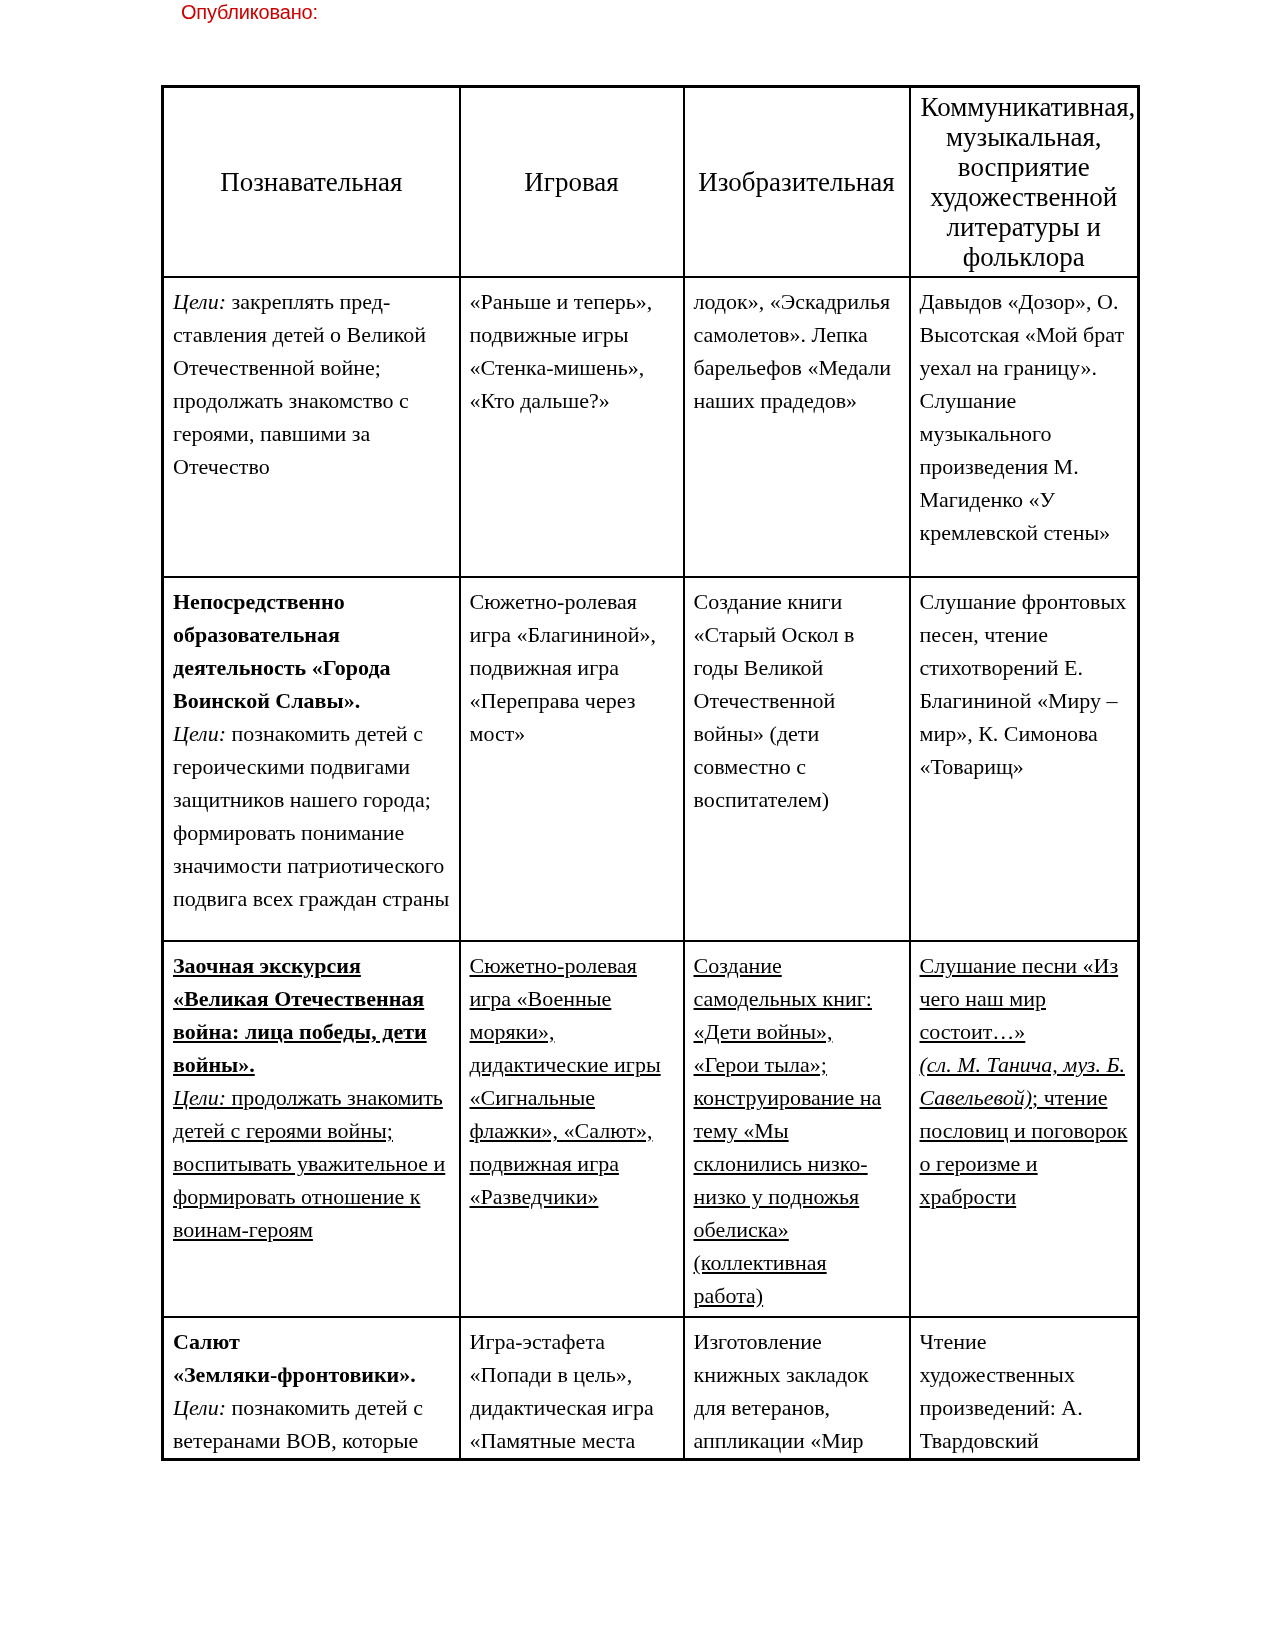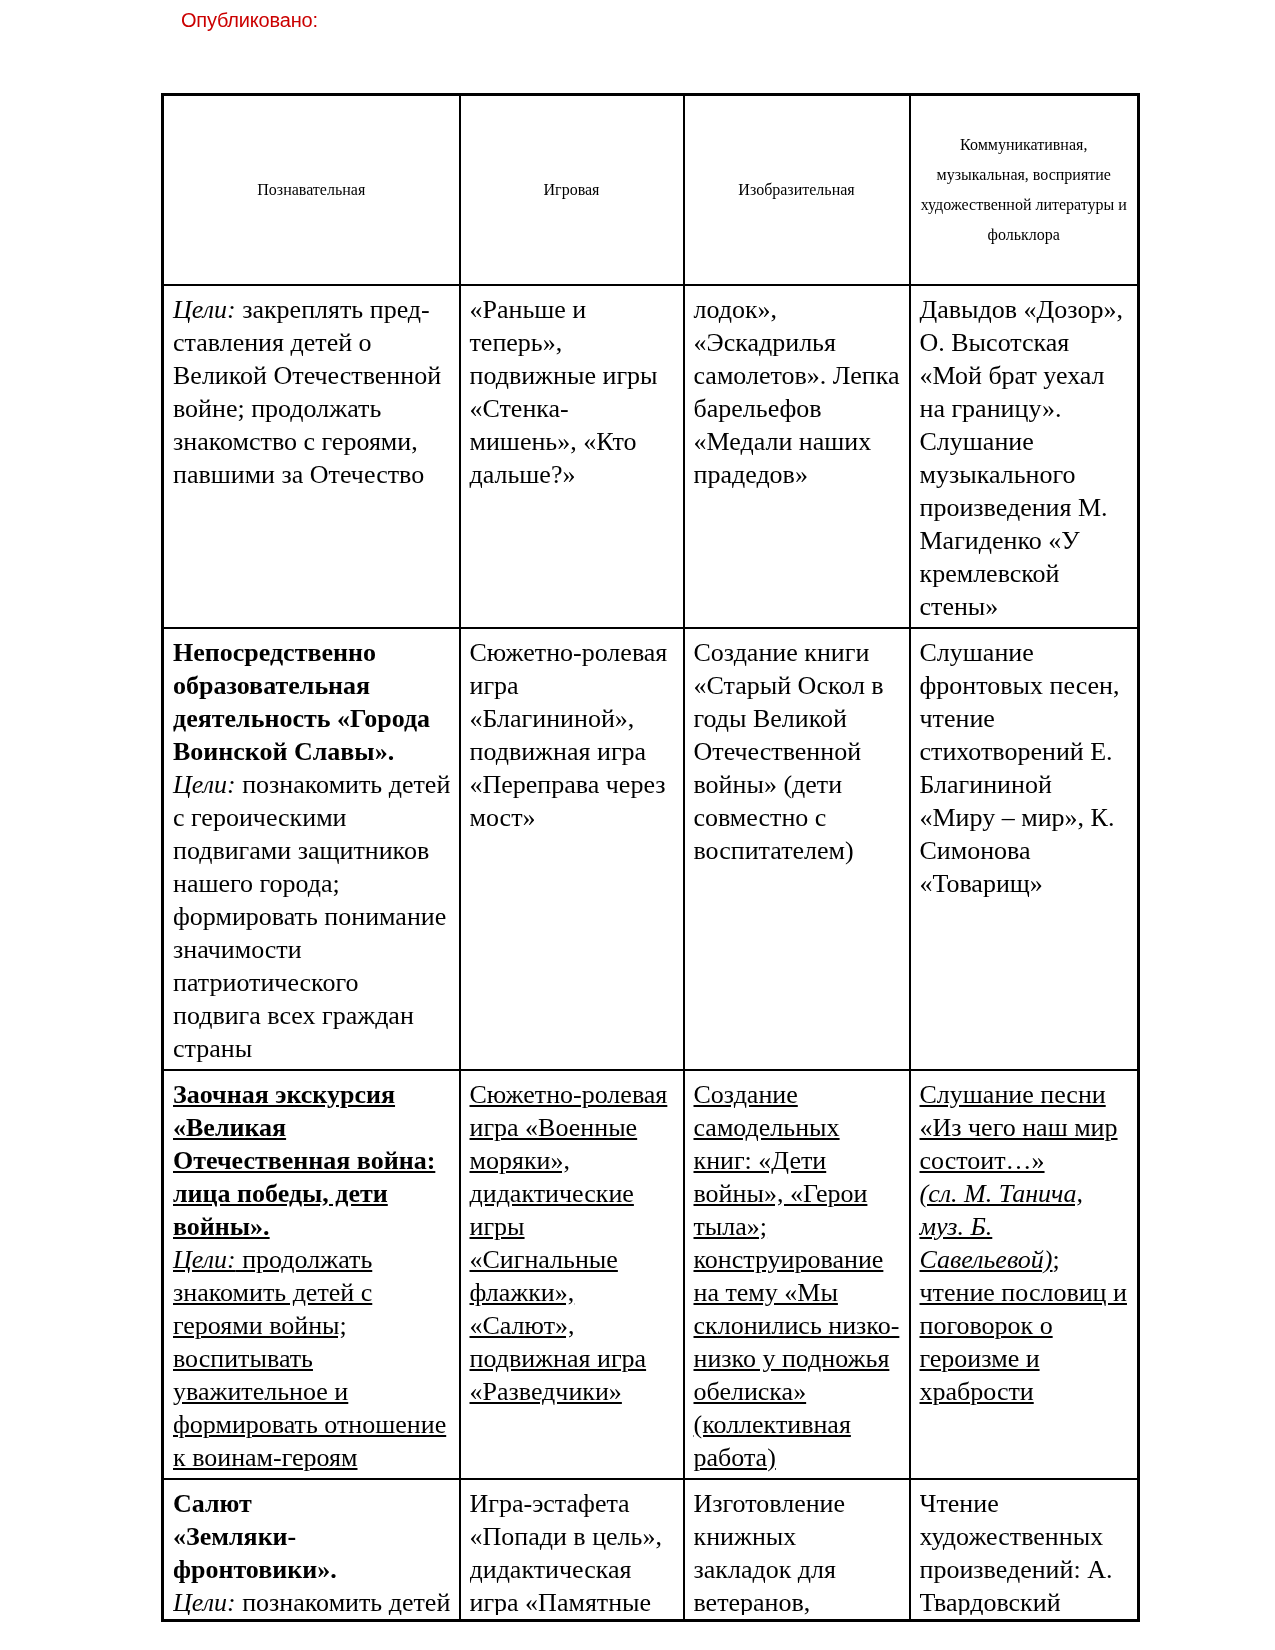--- a/index.html
+++ b/index.html
@@ -16,49 +16,49 @@
     font-family:"Liberation Serif","DejaVu Serif",serif;
     color:#000;
   }
   .pub-line{
     font-family:"Liberation Sans","DejaVu Sans",sans-serif;
     color:var(--accent);
     font-size:20px;
     letter-spacing:-0.2px;
     white-space:nowrap;
   }
-  .pub-line.first{padding-top:9px;margin-left:181px;}
+  .pub-line.first{padding-top:1px;margin-left:181px;}
   .pub-line.second{margin-top:25px;margin-left:168px;}
 
   table.doc-table{
     table-layout:fixed;
     border-collapse:collapse;
     width:976px;
     margin:61px 0 0 161px;
     border:3px solid #000;
   }
   .doc-table col.c1{width:297px;}
   .doc-table col.c2{width:224px;}
   .doc-table col.c3{width:226px;}
   .doc-table col.c4{width:229px;}
 
   .doc-table th{
     border:2px solid #000;
     font-weight:normal;
     text-align:center;
     vertical-align:middle;
-    font-size:16px;
+    font-size:27px;
     line-height:30px;
     padding:4px 10px;
   }
   .doc-table td{
     border:2px solid #000;
     vertical-align:top;
     text-align:left;
-    font-size:26px;
+    font-size:22px;
     line-height:33px;
     padding:7px 8px 4px 9px;
     overflow:hidden;
   }
   thead tr{height:190px;}
   tr.row-0{height:300px;}
   tr.row-1{height:364px;}
   tr.row-2{height:362px;text-decoration:underline;}
   tr.row-3{height:142px;}
   tr.row-3 .cellwrap{max-height:128px;overflow:hidden;}

